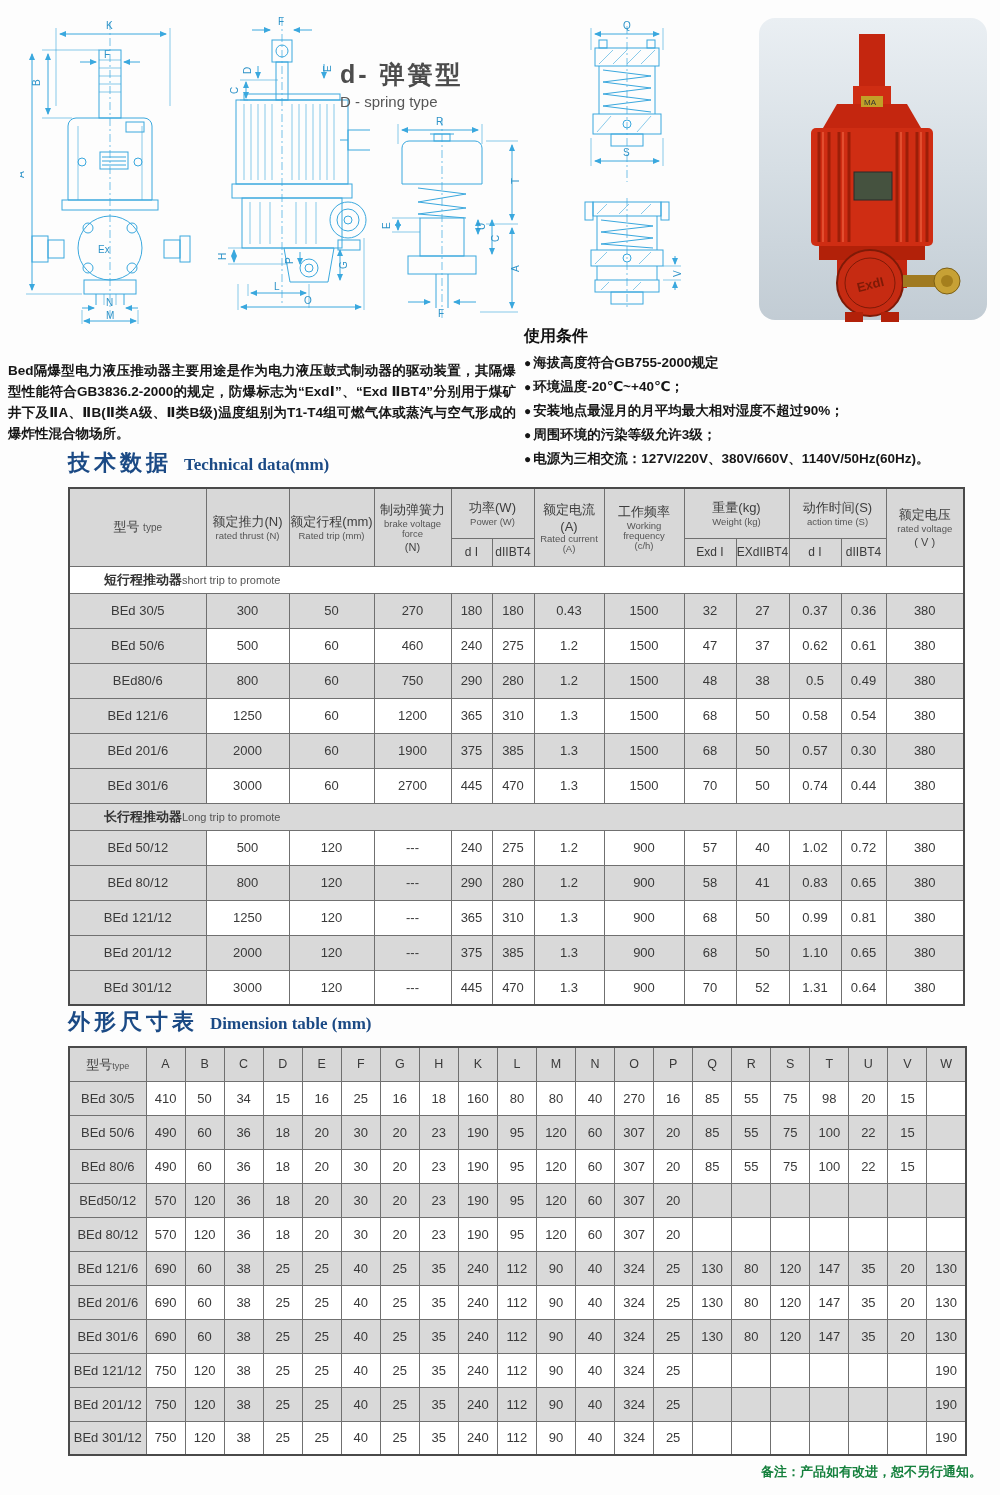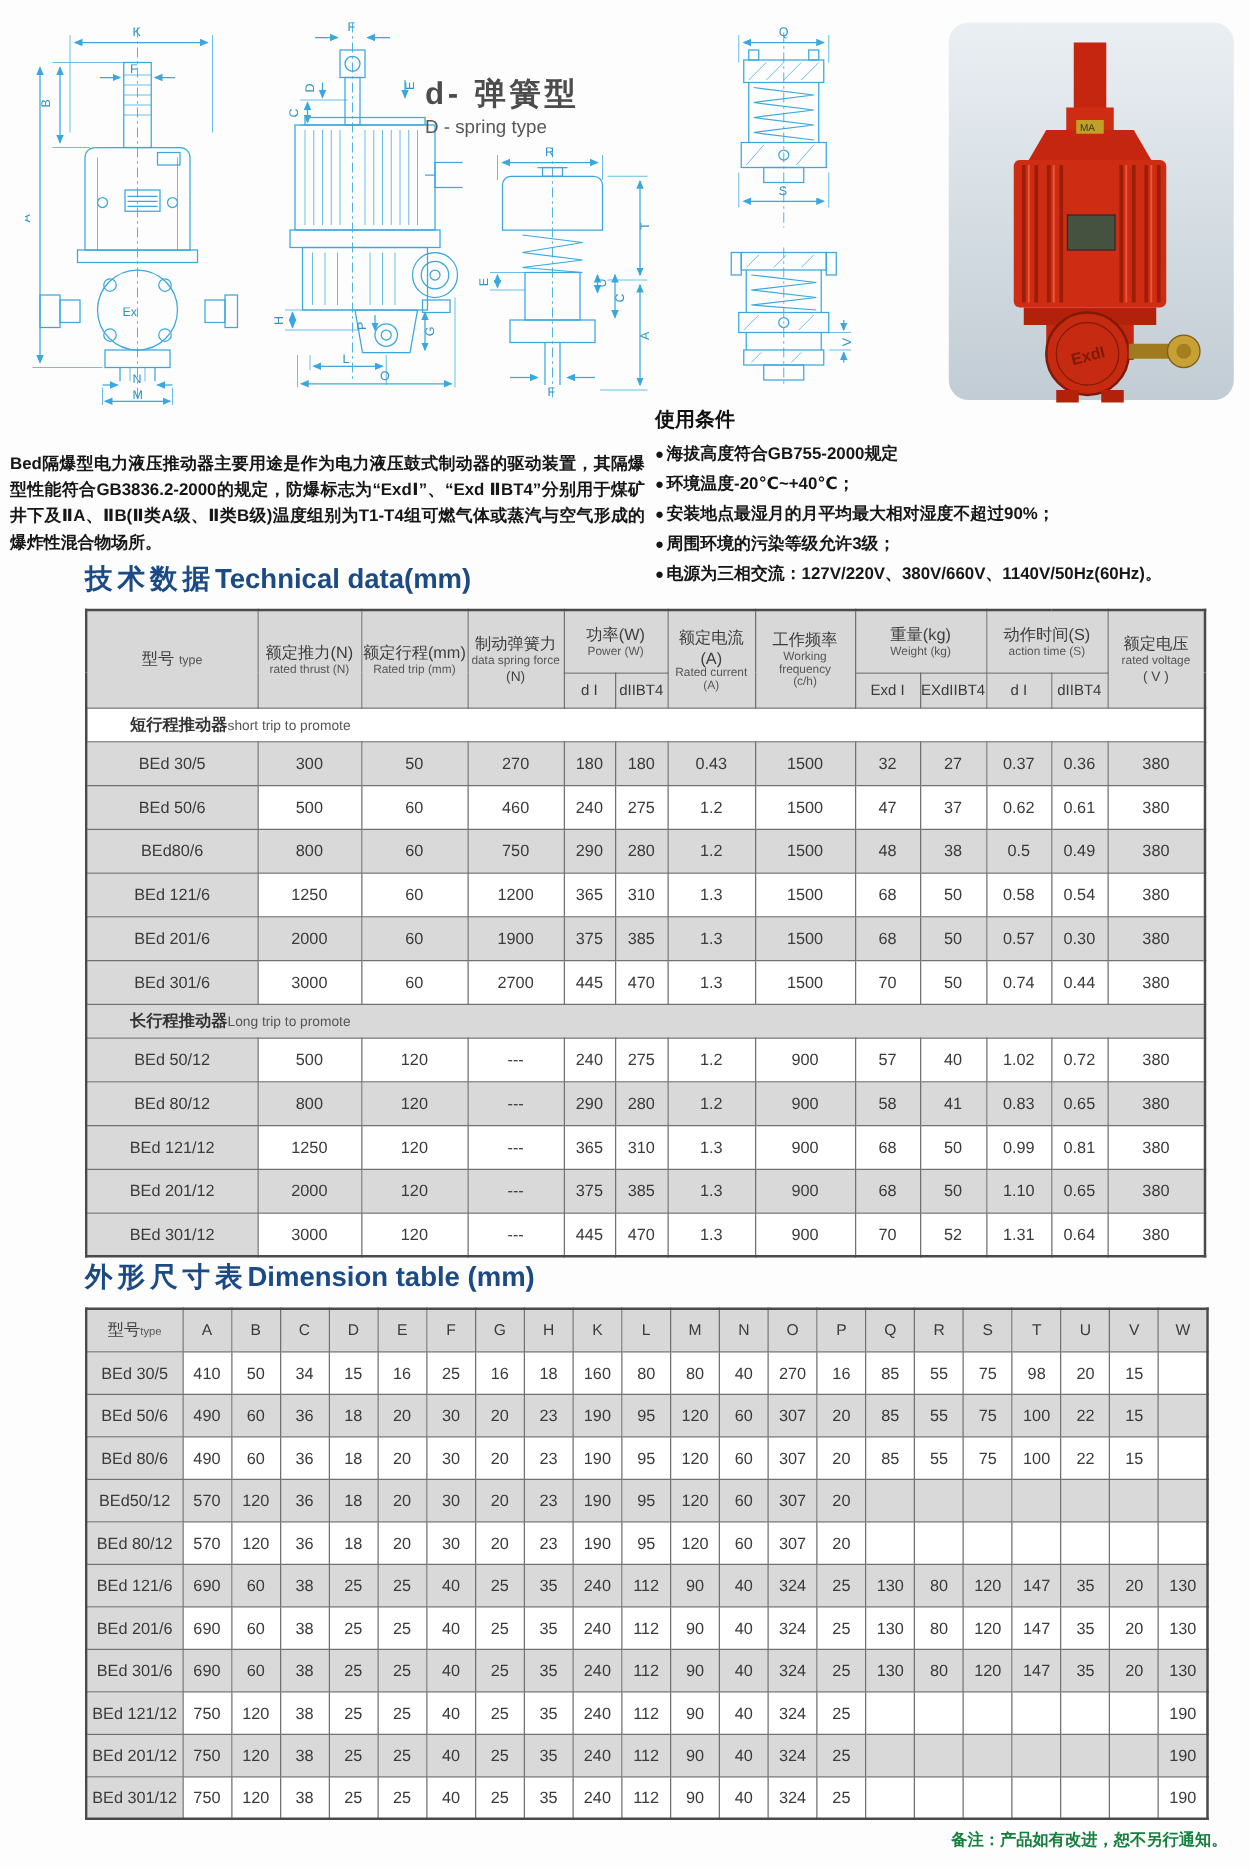--- a/index.html
+++ b/index.html
@@ -16,23 +16,23 @@
   .abs{position:absolute;}
   .dwg-title-cn{font-size:25px;font-weight:bold;color:#4c4c4c;letter-spacing:3px;}
   .dwg-title-en{font-size:15px;color:#575757;margin-top:2px;}
   
   .intro{font-size:13.5px;line-height:21px;font-weight:600;color:#161616;text-align:justify;}
   .cond-title{font-size:16px;font-weight:bold;color:#111;margin:0 0 4px 0;}
   .cond-list{list-style:none;margin:0;padding:0;}
   .cond-item{font-size:13.5px;font-weight:600;color:#161616;line-height:23px;}
   .cond-item .bullet{margin-right:2px;font-size:12px;}
   
-  .sec-head{display:flex;align-items:baseline;gap:0;margin:0 0 9px 0;}
+  .sec-head{display:flex;align-items:baseline;gap:12px;margin:0 0 9px 0;}
   .sec-head .cn{font-size:22px;font-weight:bold;color:#1b4a85;letter-spacing:4px;}
-  .sec-head .en{font-size:22px;font-weight:bold;color:#1b4a85;}
+  .sec-head .en{font-size:17px;font-weight:bold;color:#1b4a85;font-family:Liberation Serif, serif;}
   
   table.data-table{border-collapse:collapse;table-layout:fixed;width:100%;border:2px solid #4a4a4a;background:#fff;}
   .data-table th,.data-table td{border:1px solid #707070;text-align:center;vertical-align:middle;
     color:#3a3a3a;padding:0;overflow:hidden;font-weight:normal;}
   .data-table thead th{background:#d8d8d8;}
   .hcn{display:block;font-size:13px;color:#3d3d3d;}
   .hen{display:block;font-size:9.5px;color:#555;line-height:10px;}
   .hunit{display:block;font-size:11px;color:#444;margin-top:2px;}
   .hsub{font-size:12px;}
   #tech-table thead tr.h1{height:50px;}
@@ -384,21 +384,21 @@
         <th rowspan="2">
           <span class="hcn">额定推力(N)</span>
             <span class="hen">rated thrust (N)</span>
         </th>
         <th rowspan="2">
           <span class="hcn">额定行程(mm)</span>
             <span class="hen">Rated trip (mm)</span>
         </th>
         <th rowspan="2">
           <span class="hcn">制动弹簧力</span>
-            <span class="hen">data spring force</span>
+            <span class="hen">brake voltage force</span>
             <span class="hunit">(N)</span>
         </th>
         <th colspan="2">
           <span class="hcn">功率(W)</span>
             <span class="hen">Power (W)</span>
         </th>
         <th rowspan="2">
           <span class="hcn">额定电流(A)</span>
             <span class="hen">Rated current (A)</span>
         </th>

